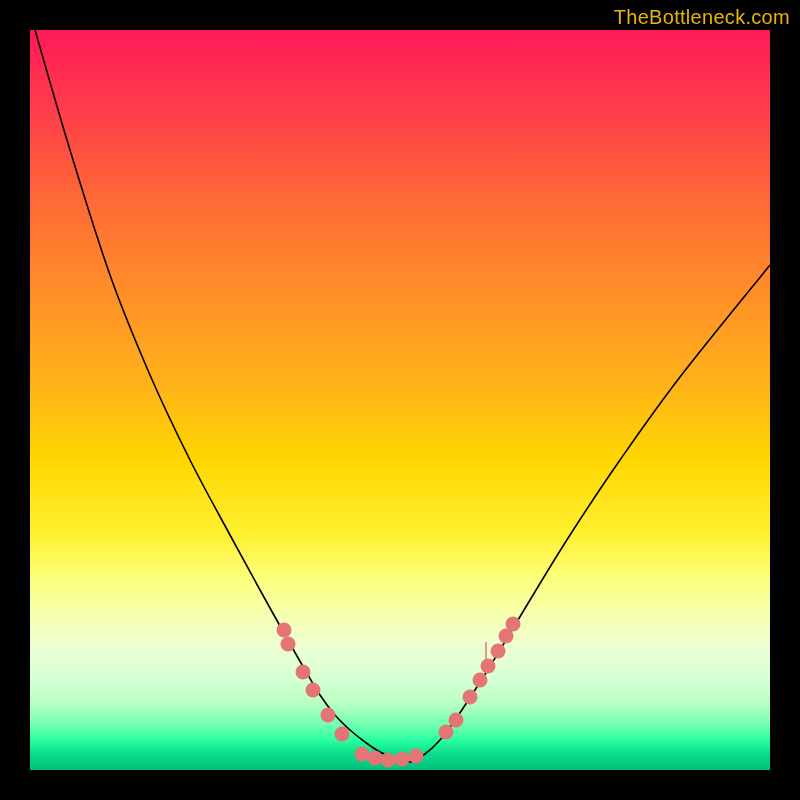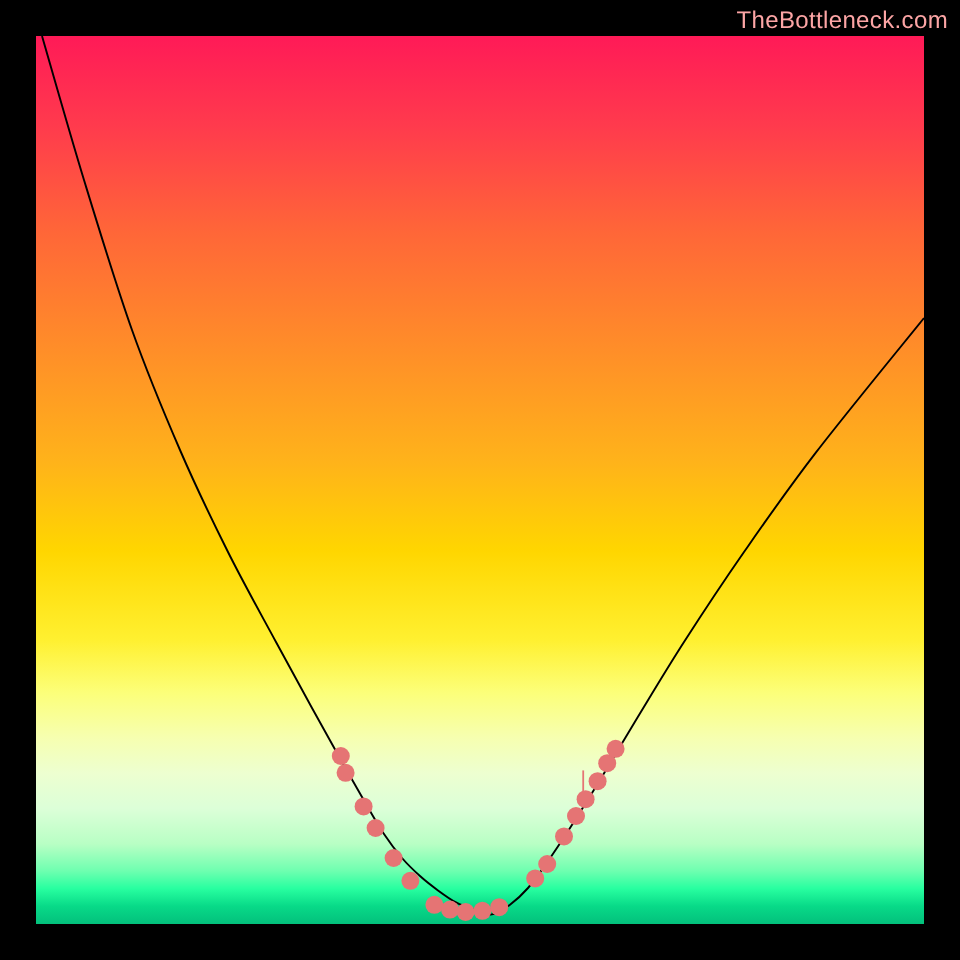--- a/index.html
+++ b/index.html
@@ -45,21 +45,21 @@
       #6fffb0 94%,
       #28ffa0 96%,
       #08da88 98%,
       #03c07c 100%
     );
   }
   .watermark {
     position: absolute;
     top: 6px;
     right: 10px;
-    color: #fca5a5;
+    color: #eab308;
     font-size: 20px;
     font-weight: 500;
     letter-spacing: 0.3px;
     user-select: none;
   }
   svg.curve {
     position: absolute;
     inset: 0;
     width: 740px;
     height: 740px;

